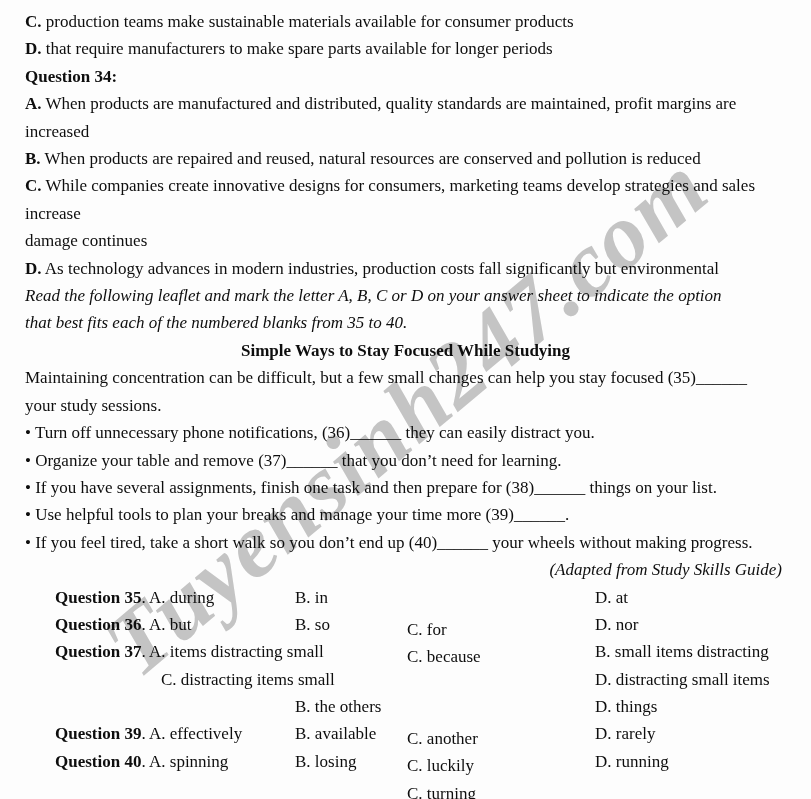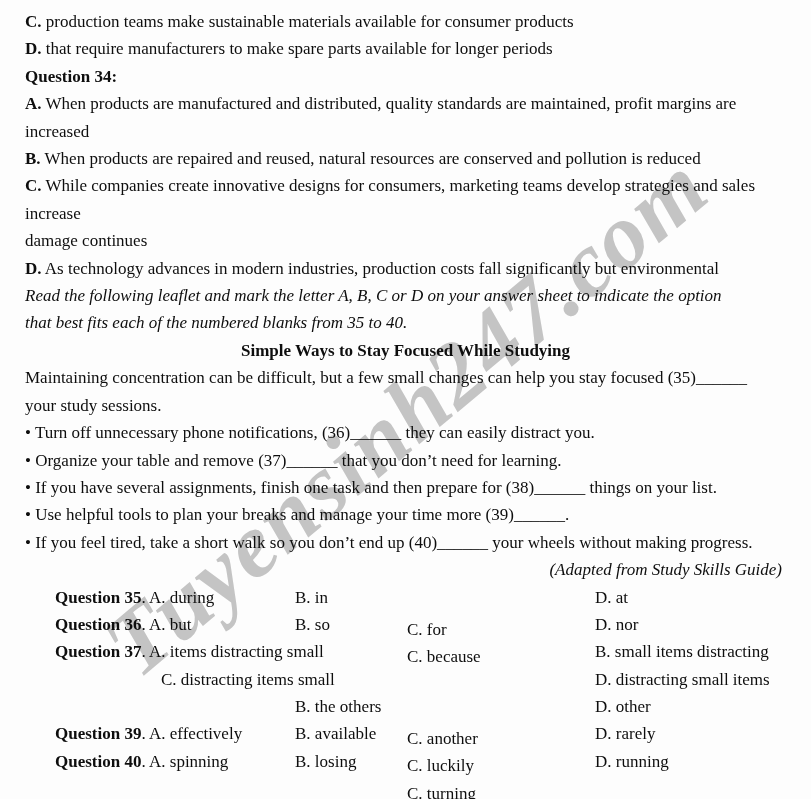--- a/index.html
+++ b/index.html
@@ -123,21 +123,21 @@
           <span class="qcell col-main"><b>Question 37</b><span>. A. items distracting small</span></span>
           <span class="qcell col-d"><span>B. small items distracting</span></span>
         </div>
         <div class="qrow">
           <span class="qcell col-a2"><span>C. distracting items small</span></span>
           <span class="qcell col-d"><span>D. distracting small items</span></span>
         </div>
         <div class="qrow">
           <span class="qcell col-b"><span>B. the others</span></span>
           <span class="qcell col-c"><span>C. another</span></span>
-          <span class="qcell col-d"><span>D. other</span></span>
+          <span class="qcell col-d"><span>D. things</span></span>
         </div>
         <div class="qrow">
           <span class="qcell col-main"><b>Question 39</b><span>. A. effectively</span></span>
           <span class="qcell col-b"><span>B. available</span></span>
           <span class="qcell col-c"><span>C. luckily</span></span>
           <span class="qcell col-d"><span>D. rarely</span></span>
         </div>
         <div class="qrow">
           <span class="qcell col-main"><b>Question 40</b><span>. A. spinning</span></span>
           <span class="qcell col-b"><span>B. losing</span></span>

